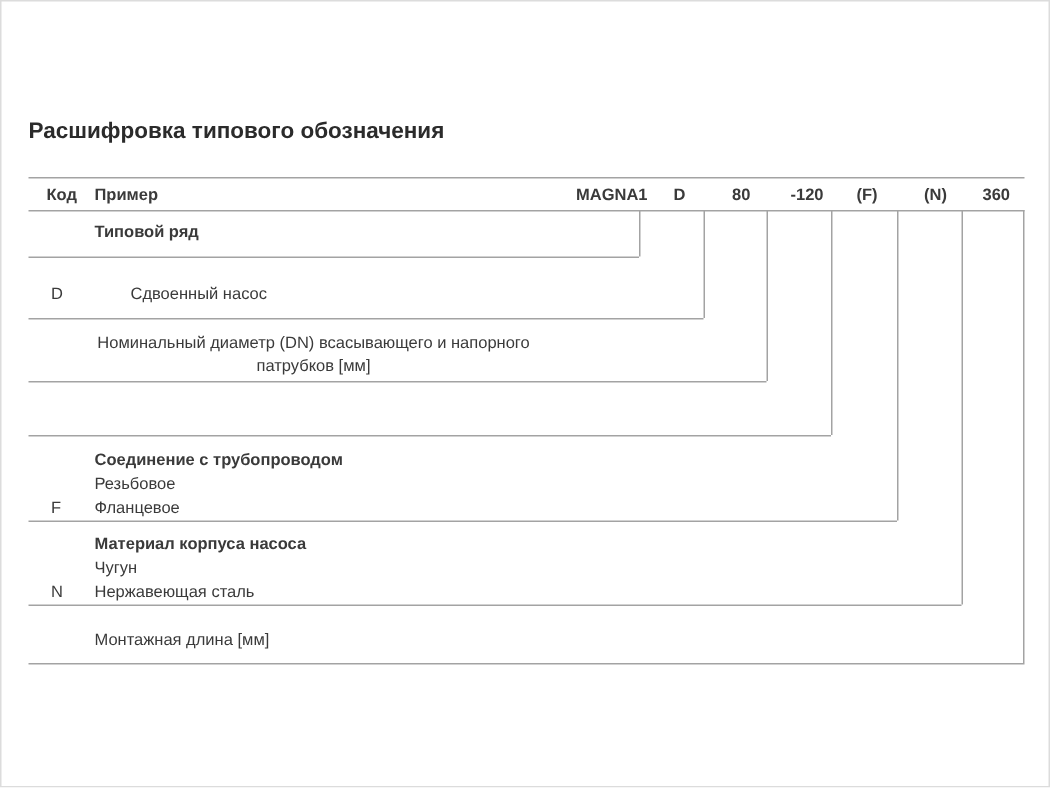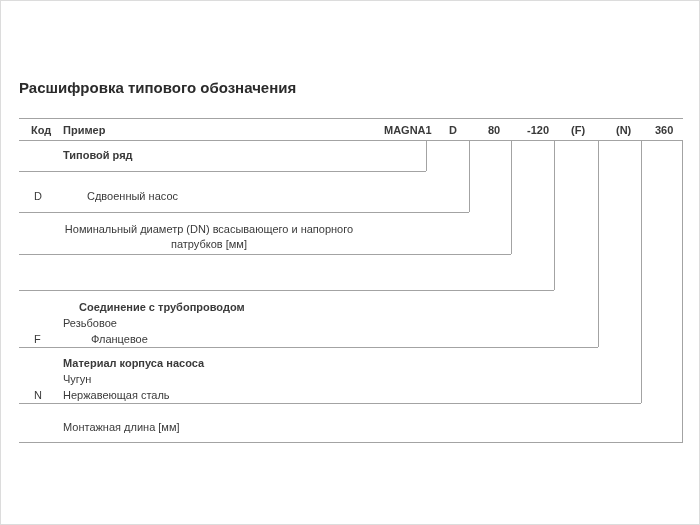--- a/index.html
+++ b/index.html
@@ -72,24 +72,24 @@
 
   <div class="t" style="left:33px; top:188px;">D</div>
   <div class="t" style="left:62px; top:188px;margin-left:24px;">Сдвоенный насос</div>
   <div class="hline" style="left:18px; top:211px; width:450px;"></div>
 
   <div class="t wrap2" style="left:62px; top:221px;text-align:center;">Номинальный диаметр (DN) всасывающего и напорного патрубков [мм]</div>
   <div class="hline" style="left:18px; top:253px; width:492px;"></div>
 
   <div class="hline" style="left:18px; top:289px; width:535px;"></div>
 
-  <div class="t b" style="left:78px; top:299px;">Соединение с трубопроводом</div>
+  <div class="t b" style="left:62px; top:299px;">Соединение с трубопроводом</div>
   <div class="t" style="left:62px; top:315px;">Резьбовое</div>
   <div class="t" style="left:33px; top:331px;">F</div>
-  <div class="t" style="left:62px; top:331px;margin-left:28px;">Фланцевое</div>
+  <div class="t" style="left:62px; top:331px;">Фланцевое</div>
   <div class="hline" style="left:18px; top:346px; width:579px;"></div>
 
   <div class="t b" style="left:62px; top:355px;">Материал корпуса насоса</div>
   <div class="t" style="left:62px; top:371px;">Чугун</div>
   <div class="t" style="left:33px; top:387px;">N</div>
   <div class="t" style="left:62px; top:387px;">Нержавеющая сталь</div>
   <div class="hline" style="left:18px; top:402px; width:622px;"></div>
 
   <div class="t" style="left:62px; top:419px;">Монтажная длина [мм]</div>
   <div class="hline" style="left:18px; top:441px; width:664px;"></div>

